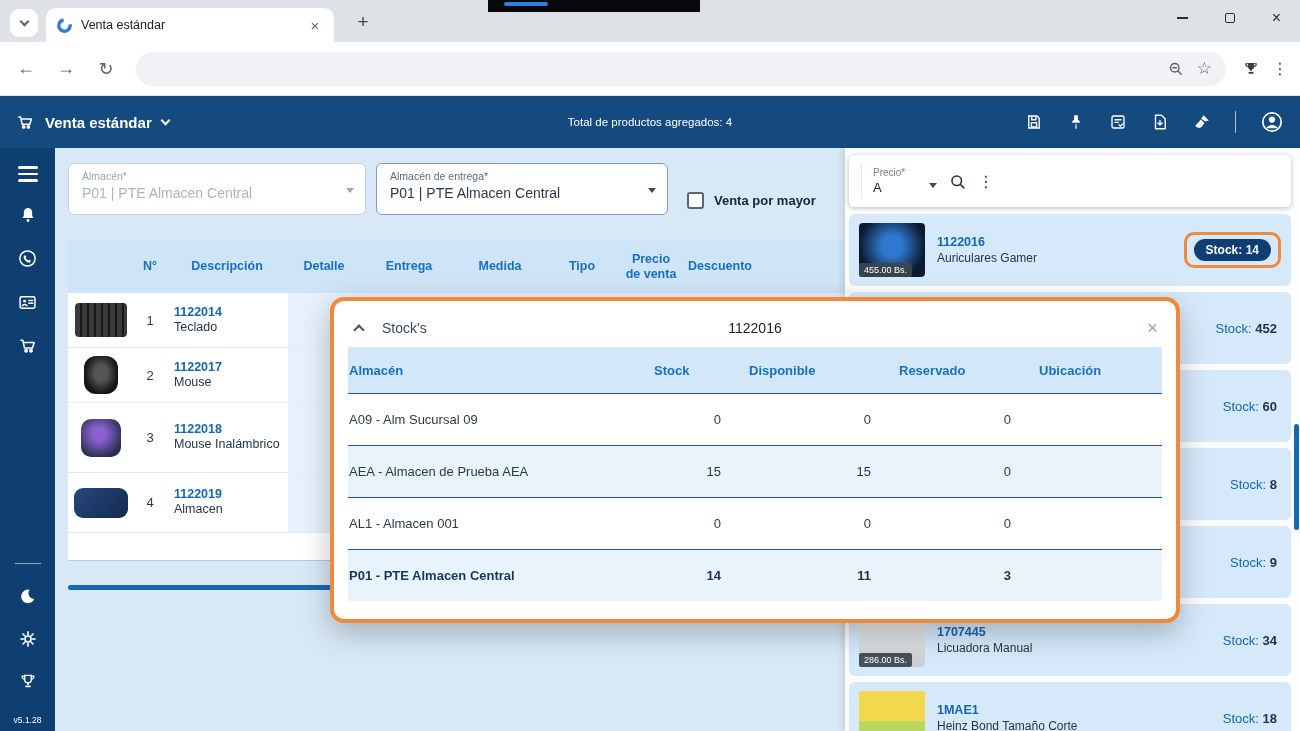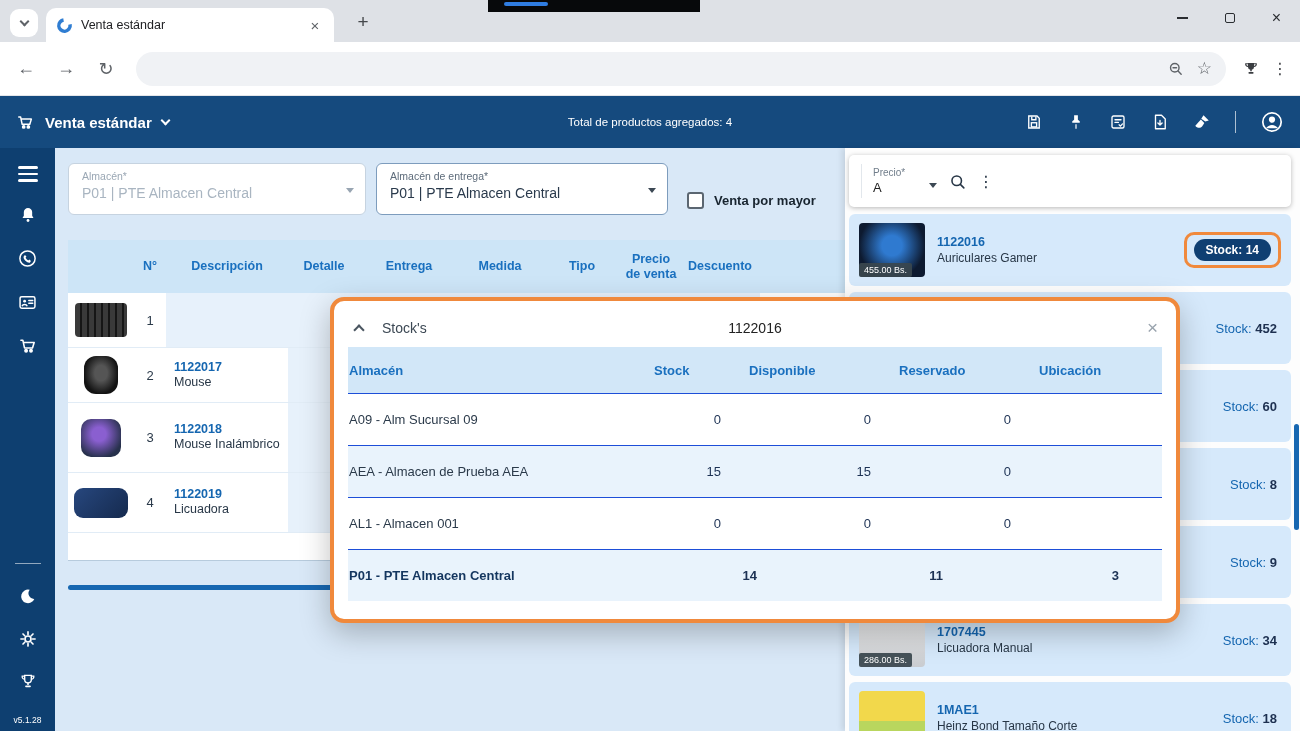--- a/index.html
+++ b/index.html
@@ -116,21 +116,21 @@
   .m-chevbtn { width:22px; height:22px; display:flex; align-items:center; justify-content:center; cursor:pointer; }
   .chev-u { width:8px; height:8px; border-left:2px solid #4a5560; border-top:2px solid #4a5560; transform:rotate(45deg); margin-top:4px; }
   .m-title { font-size:14px; color:#3c4854; margin-left:12px; }
   .m-code { position:absolute; left:50%; transform:translateX(-50%); font-size:14px; color:#222; }
   .m-close { margin-left:auto; font-size:19px; color:#9aa4ae; cursor:pointer; padding:0 4px; }
   .m-row { display:grid; grid-template-columns:300px 95px 150px 140px 1fr; align-items:center; }
   .m-th { background:#d2e7f8; min-height:46px; }
   .m-th > div { color:#1a70bf; font-weight:700; font-size:13px; }
   .m-tr { min-height:52px; border-top:1px solid #1d4ed8; font-size:13px; color:#2b3a4a; }
   .m-alt { background:#e9f3fc; }
-  .m-last { font-weight:700; color:#14365f;gap:36px; }
+  .m-last { font-weight:700; color:#14365f; }
   .mc { padding:4px 6px; }
   .mc-first { padding-left:1px; }
   .num { text-align:right; padding-right:22px; color:#1c3154; }
 </style>
 </head>
 <body>
 
 <div class="screen">
 
   <div class="tabstrip">
@@ -322,20 +322,24 @@
         <div class="cc">Tipo</div>
         <div class="cc">Precio de venta</div>
         <div class="cc">Descuento</div>
       </div>
 
       <div class="crow cbody r1">
         <div class="cc">
             <div class="thumb t-keyboard"></div>
           </div>
         <div class="cc cn">1</div>
+        <div class="cc cdesc">
+            <span class="ccode">1122014</span>
+            <span class="cname">Teclado</span>
+          </div>
         <div class="cc tint"></div>
           <div class="cc tint"></div>
           <div class="cc tint"></div>
           <div class="cc tint"></div>
           <div class="cc tint"></div>
           <div class="cc tint"></div>
           <div class="cc tint"></div>
       </div>
 
       <div class="crow cbody r2">
@@ -374,21 +378,21 @@
           <div class="cc tint"></div>
       </div>
 
       <div class="crow cbody r4">
         <div class="cc">
             <div class="thumb t-pad"></div>
           </div>
         <div class="cc cn">4</div>
         <div class="cc cdesc">
             <span class="ccode">1122019</span>
-            <span class="cname">Licuadora</span>
+            <span class="cname">Almacen</span>
           </div>
         <div class="cc tint"></div>
           <div class="cc tint"></div>
           <div class="cc tint"></div>
           <div class="cc tint"></div>
           <div class="cc tint"></div>
           <div class="cc tint"></div>
           <div class="cc tint"></div>
       </div>
 

